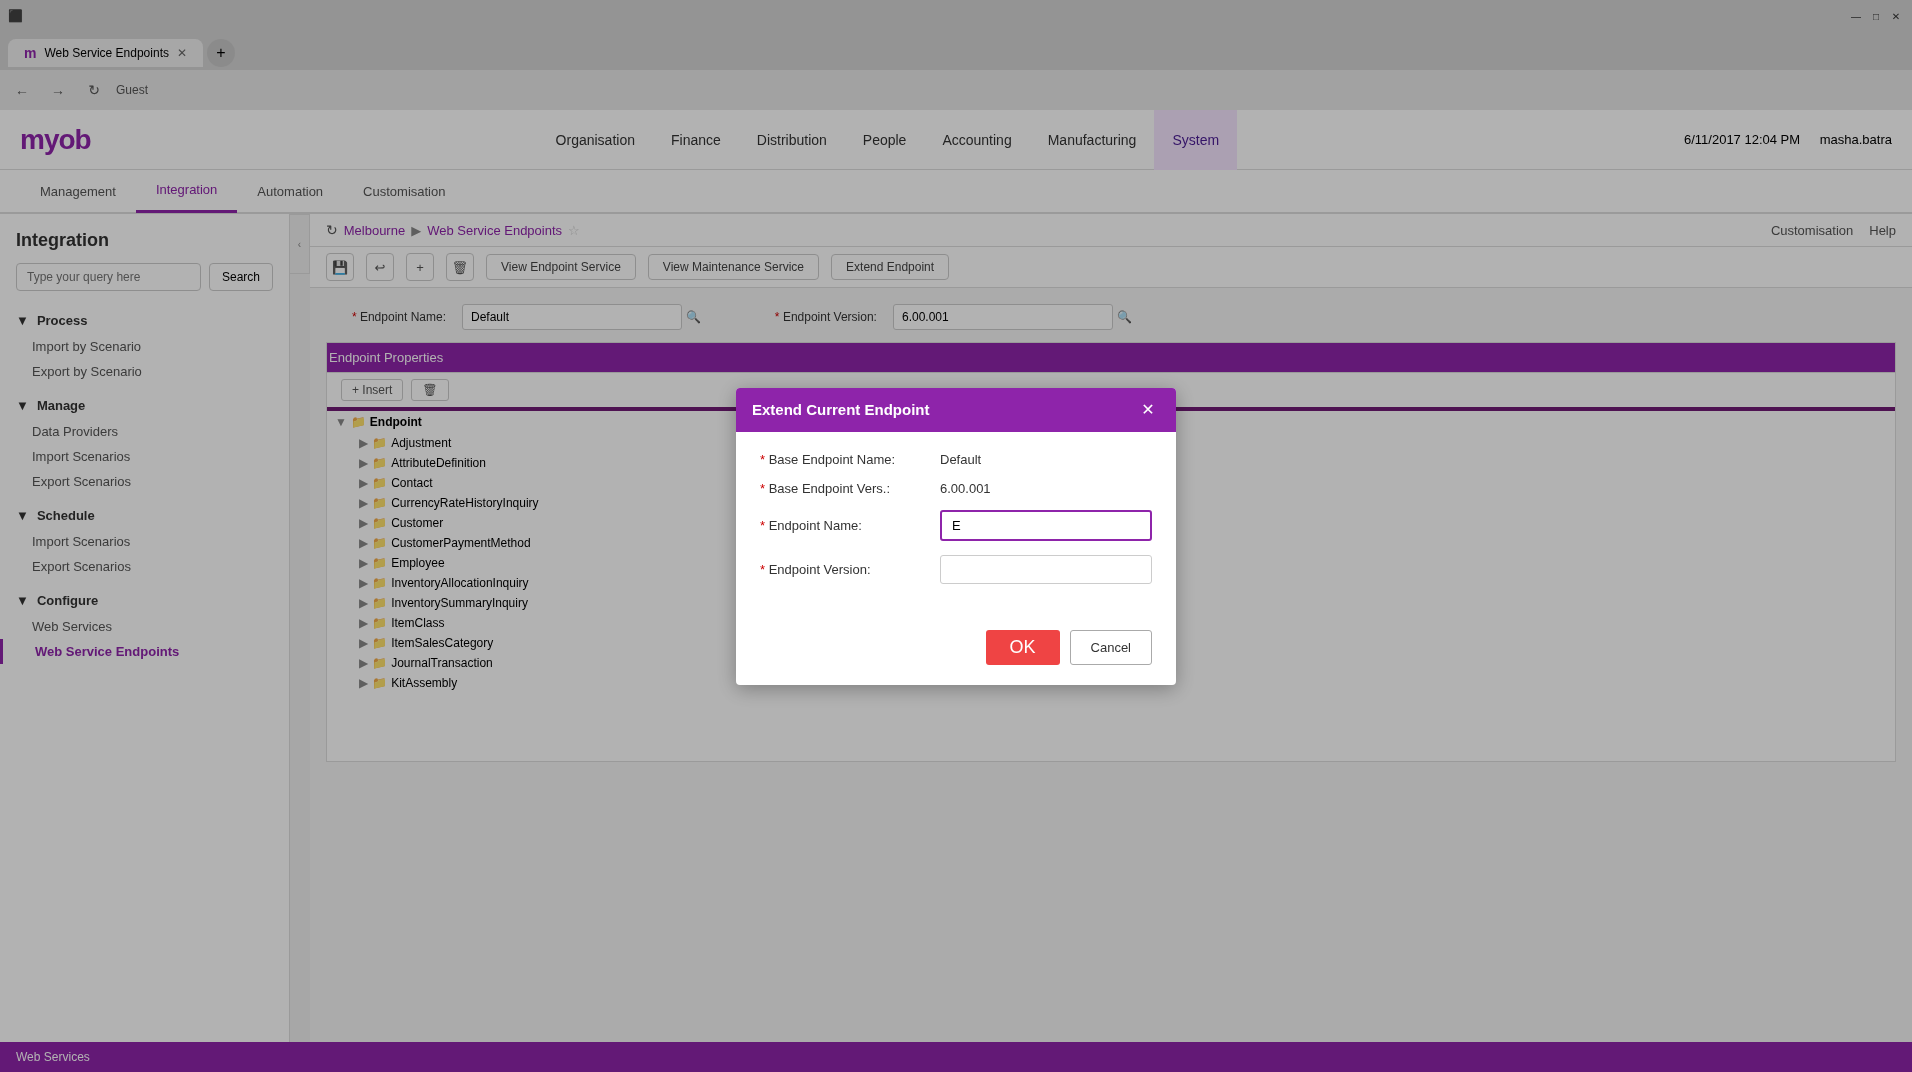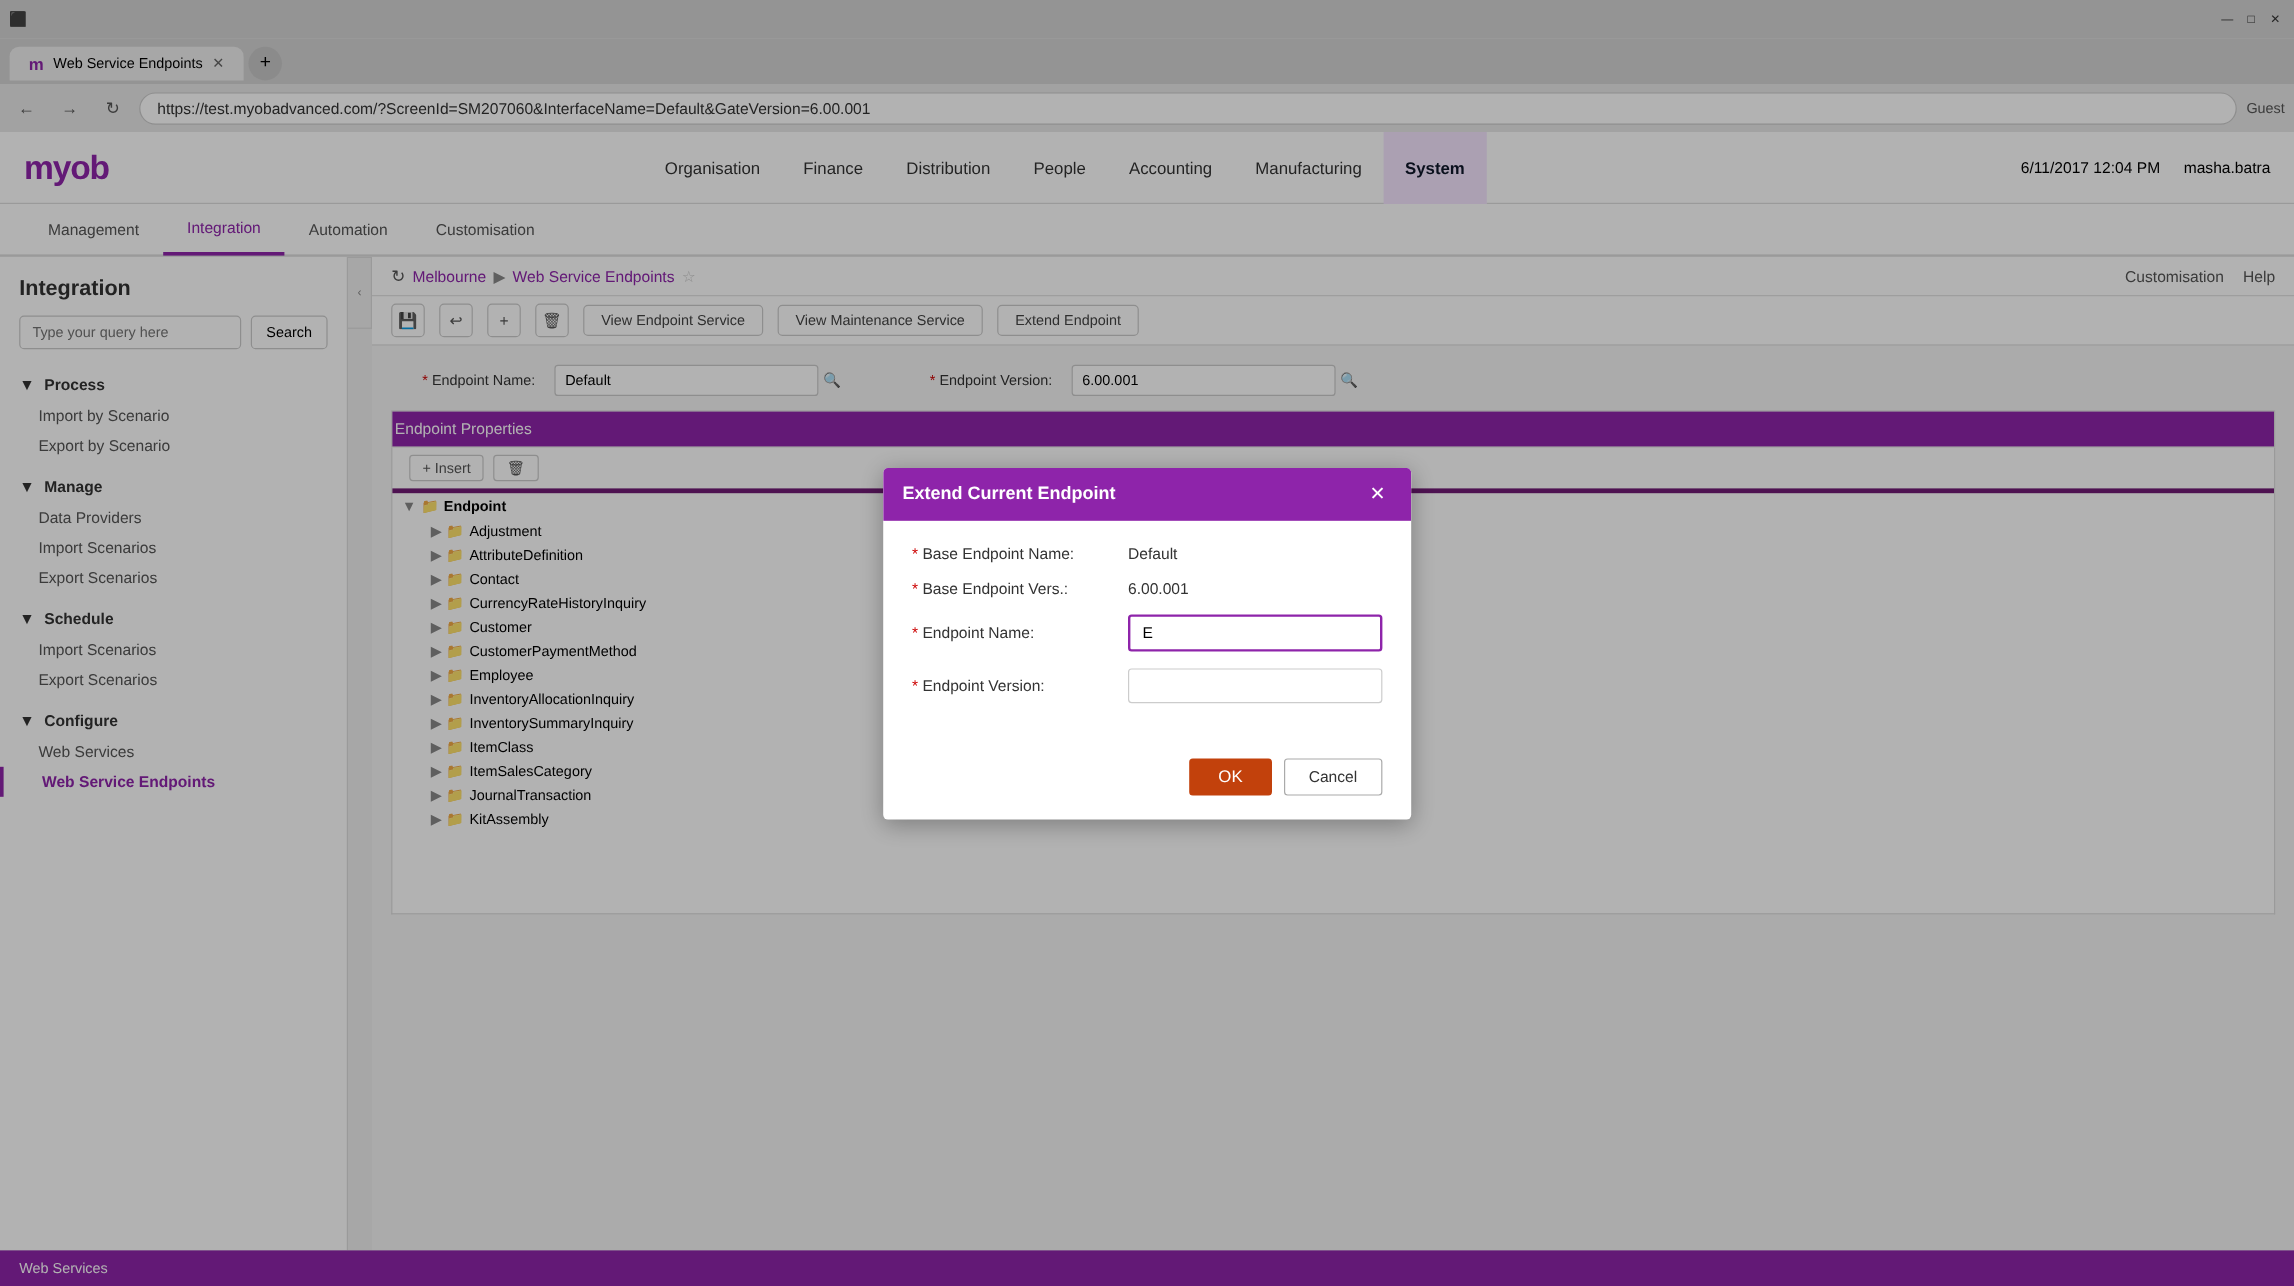--- a/index.html
+++ b/index.html
@@ -83,21 +83,21 @@
     .modal-header { background: #8e24aa; color: white; padding: 10px 16px; display: flex; align-items: center; justify-content: space-between; }
     .modal-title { font-size: 15px; font-weight: 600; }
     .modal-close { color: white; cursor: pointer; font-size: 16px; width: 24px; height: 24px; display: flex; align-items: center; justify-content: center; }
     .modal-body { padding: 20px 24px; }
     .modal-field { display: flex; align-items: center; margin-bottom: 14px; }
     .modal-label { font-size: 13px; color: #333; min-width: 180px; }
     .modal-value { font-size: 13px; color: #333; }
     .modal-input { border: 1px solid #ccc; border-radius: 3px; padding: 6px 10px; font-size: 13px; width: 220px; outline: none; }
     .modal-input.focused { border: 2px solid #8e24aa; }
     .modal-footer { display: flex; justify-content: flex-end; gap: 10px; padding: 12px 24px 20px; }
-    .btn-ok { background: #c2410c; color: white; border: none; padding: 7px 24px; border-radius: 3px; cursor: pointer; font-size: 14px; }
+    .btn-ok { background: #ef4444; color: white; border: none; padding: 7px 24px; border-radius: 3px; cursor: pointer; font-size: 18px; }
     .btn-cancel { background: white; color: #333; border: 1px solid #aaa; padding: 7px 20px; border-radius: 3px; cursor: pointer; font-size: 13px; }
 
     
     .status-bar { background: #8e24aa; color: white; height: 30px; display: flex; align-items: center; padding: 0 16px; font-size: 12px; }
   </style>
 </head>
 <body>
 
 <div>
 
@@ -118,37 +118,36 @@
       <span>Web Service Endpoints</span>
       <span class="tab-close">✕</span>
     </div>
     <div class="new-tab-btn">+</div>
   </div>
 
   <div class="address-bar">
     <div class="nav-btn">←</div>
     <div class="nav-btn">→</div>
     <div class="nav-btn">↻</div>
-    <input class="url-bar" type="text" value="https://test.myobadvanced.com/?ScreenId=SM207060&amp;InterfaceName=Default&amp;GateVersion=6.00.001" style="">
     <span class="profile-icon">Guest</span>
   </div>
 </div>
 
 <div class="app-container">
 
   <div class="top-nav">
     <span class="myob-logo">myob</span>
     <div class="main-nav">
       <div class="nav-item">Organisation</div>
       <div class="nav-item">Finance</div>
       <div class="nav-item">Distribution</div>
       <div class="nav-item">People</div>
       <div class="nav-item">Accounting</div>
       <div class="nav-item">Manufacturing</div>
-      <div class="nav-item" style="background:#f5e6ff; color:#0f172a; font-weight:700;text-align:right;">System</div>
+      <div class="nav-item" style="background:#f5e6ff; color:#4c1d95; font-weight:400;text-align:right;">System</div>
     </div>
     <div>
       <span>6/11/2017  12:04 PM</span>
       <span style="margin-left:16px;">masha.batra</span>
     </div>
   </div>
 
   <div class="sub-nav">
     <div class="sub-nav-item">Management</div>
     <div class="sub-nav-item active">Integration</div>

